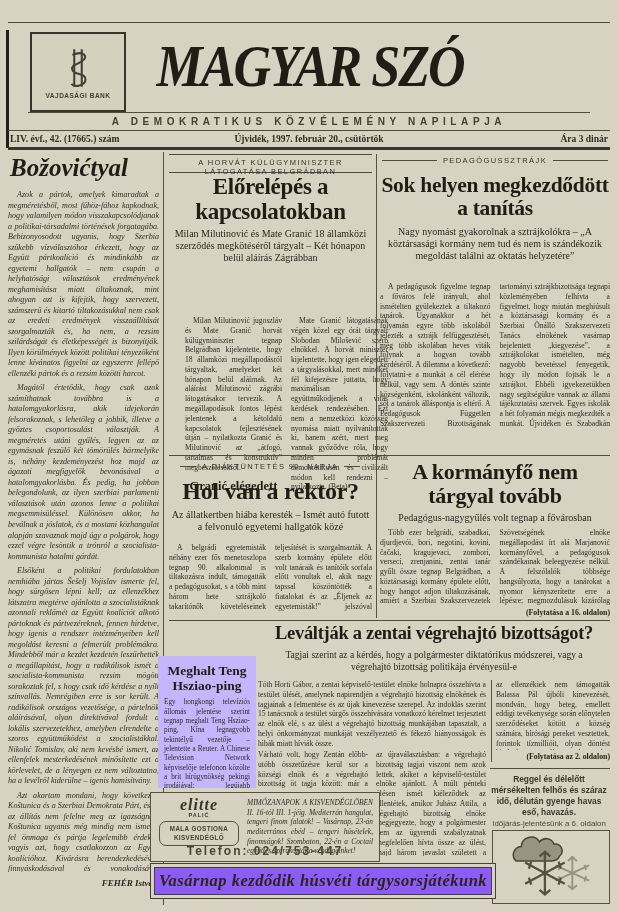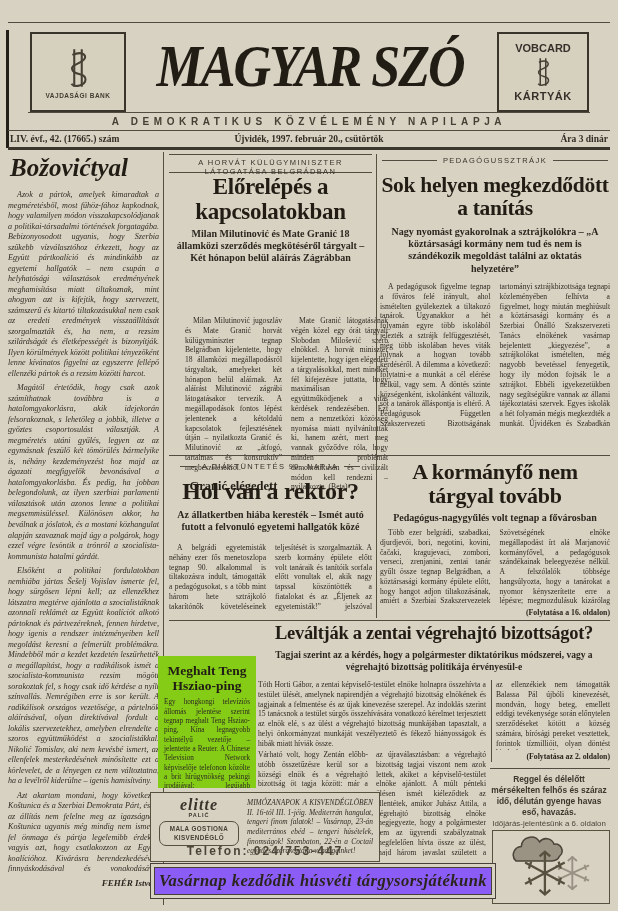--- a/index.html
+++ b/index.html
@@ -27,28 +27,28 @@
   .edi-body{position:absolute;font-size:8.1px;line-height:1.3;font-style:italic;
             text-align:justify;color:#322d25;overflow:hidden;}
   .edi-body p{margin:0 0 4px 0;text-indent:9px;}
   .edi-author{position:absolute;text-align:right;font-weight:bold;font-style:italic;font-size:9px;color:#2c2820;}
   
   .kicker{position:absolute;font-family:"Liberation Sans",sans-serif;font-size:7.5px;
           letter-spacing:1.4px;color:#37322a;text-align:center;display:flex;align-items:center;gap:6px;}
   .kicker.boxed{border-top:1px solid #514b40;border-bottom:1px solid #514b40;display:block;padding-top:3px;}
   .kicker .line{flex:1;height:1px;background:#514b40;}
   .headline{position:absolute;text-align:center;font-weight:bold;color:#211d15;line-height:1.08;letter-spacing:-.3px;}
-  .subhead{position:absolute;text-align:center;font-weight:bold;font-size:10px;line-height:1.22;color:#2b261e;}
+  .subhead{position:absolute;text-align:center;font-weight:normal;font-size:10px;line-height:1.22;color:#2b261e;}
   .btxt{position:absolute;font-size:7.6px;line-height:1.29;text-align:justify;color:#2e2a22;overflow:hidden;}
   .btxt p{margin:0 0 3px 0;text-indent:8px;}
   .cols2{column-count:2;column-gap:9px;}
   .crosshead{font-size:12.5px;font-weight:bold;text-align:center;margin:5px 0 4px 0;color:#211d15;}
   .contin{font-weight:bold;text-align:right;font-size:7.8px;}
   
-  .teng-box{position:absolute;border:1.5px solid #45403四5;padding:5px 6px;background:#84cc16;overflow:hidden;}
+  .teng-box{position:absolute;border:1.5px solid #45403四5;padding:5px 6px;background:#c4b5fd;overflow:hidden;}
   .teng-h{font-size:13.5px;font-weight:bold;text-align:center;line-height:1.12;margin:2px 0 5px 0;color:#211d15;}
   .teng-b{font-size:7.2px;line-height:1.3;text-align:justify;color:#2e2a22;}
   
   .ad-box{position:absolute;border:1px solid #56503f;background:#d7d1c1;overflow:hidden;}
   .ad-logo{position:absolute;left:8px;top:6px;width:80px;text-align:center;}
   .ad-logo-name{font-size:16px;font-weight:bold;font-style:italic;letter-spacing:1px;color:#39342b;line-height:.8;}
   .ad-logo-place{font-family:"Liberation Sans",sans-serif;font-size:5.5px;font-weight:bold;letter-spacing:1px;color:#39342b;}
   .ad-logo-frame{margin-top:3px;border:1px solid #56503f;border-radius:7px;padding:2px 1px;
                  font-family:"Liberation Sans",sans-serif;font-size:6.3px;font-weight:bold;
                  color:#45403五5;line-height:1.5;letter-spacing:.4px;color:#454035;}
@@ -81,28 +81,20 @@
   <div class="logo-box" style="left:30px;top:32px;width:92px;height:76px;">
     <svg class="monogram" width="30" height="44" viewBox="0 0 32 46">
       <path d="M12 3 v40 M20 3 v40"></path>
       <path d="M10 9 c12 -5 18 2 10 7 c-6 4 -12 4 -10 9 c2 6 14 3 14 10 c0 7 -12 9 -15 5"></path>
     </svg>
     <div class="logo-label">VAJDASÁGI BANK</div>
   </div>
 
   <div class="mast-title" style="left:128px;top:32px;width:364px;text-transform:uppercase;">Magyar Szó</div>
 
-  <div class="logo-box" style="left:497px;top:32px;width:88px;height:76px;">
-    <div class="vob-top">VOBCARD</div>
-    <svg class="monogram" width="22" height="32" viewBox="0 0 32 46">
-      <path d="M12 3 v40 M20 3 v40"></path>
-      <path d="M10 9 c12 -5 18 2 10 7 c-6 4 -12 4 -10 9 c2 6 14 3 14 10 c0 7 -12 9 -15 5"></path>
-    </svg>
-    <div class="vob-bottom">KÁRTYÁK</div>
-  </div>
 
   <div class="hr" style="left:28px;top:112px;width:562px;"></div>
   <div class="mast-sub" style="left:60px;top:116px;width:498px;">A DEMOKRATIKUS KÖZVÉLEMÉNY NAPILAPJA</div>
   <div class="hr" style="left:8px;top:130px;width:602px;"></div>
 
   <div class="dateline" style="left:10px;top:134px;width:210px;">LIV. évf., 42. (17665.) szám</div>
   <div class="dateline" style="left:200px;top:134px;width:218px;text-align:center;">Újvidék, 1997. február 20., csütörtök</div>
   <div class="dateline" style="left:480px;top:134px;width:128px;text-align:right;">Ára 3 dinár</div>
   <div class="abs" style="left:8px;top:147px;width:602px;height:3px;background:#3c372d;"></div>
 

